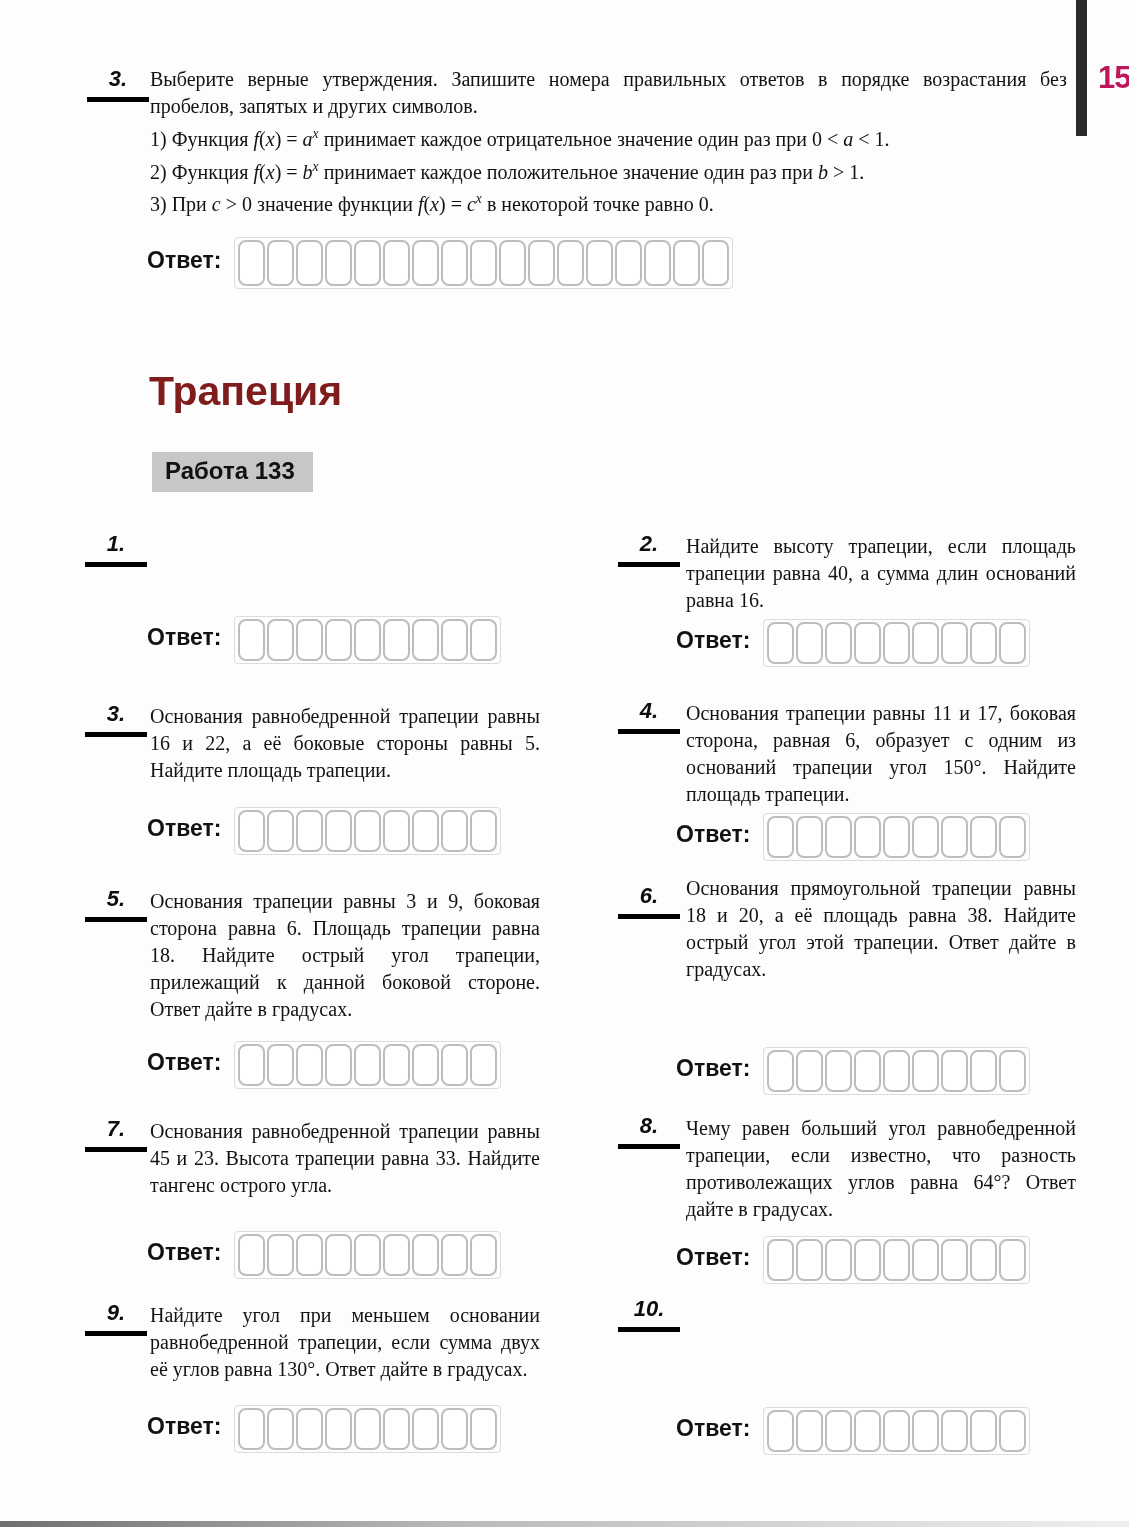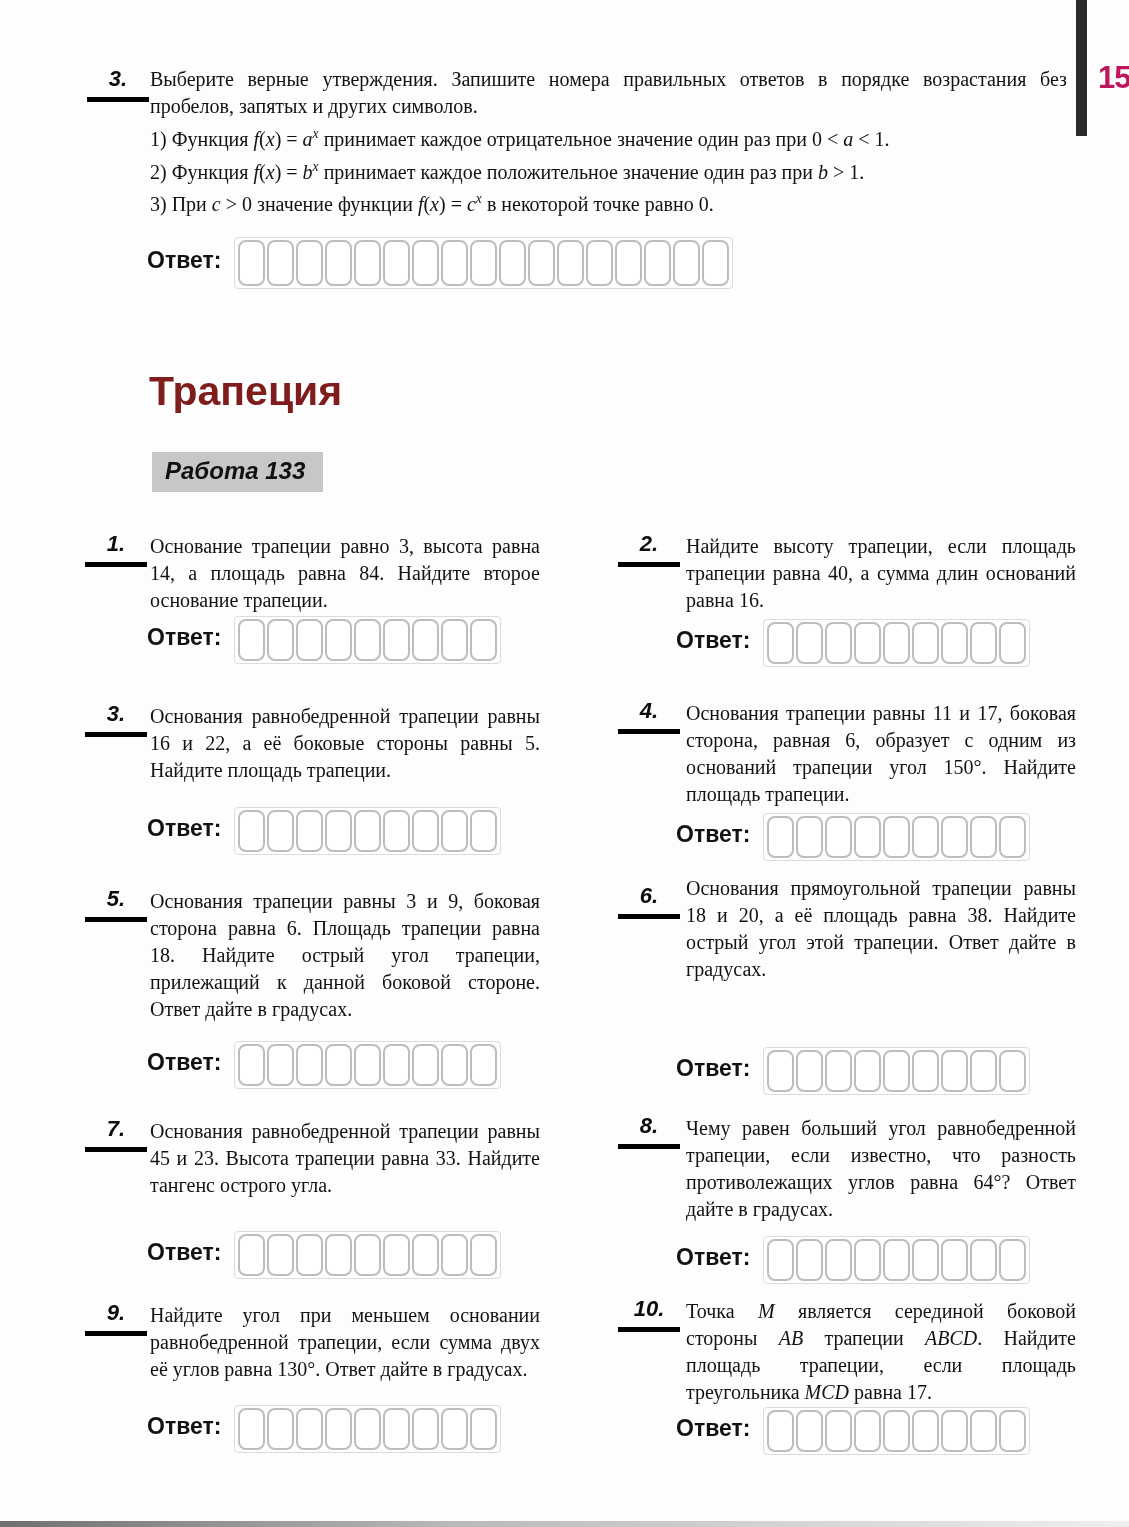--- a/index.html
+++ b/index.html
@@ -78,21 +78,20 @@
   }
   .work-badge {
     position: absolute;
     left: 152px; top: 452px;
     background: #c7c7c7;
     font-family: "Liberation Sans", sans-serif;
     font-weight: bold;
     font-size: 24px;
     padding: 5px 18px 7px 13px;
     color: #111;
-    font-style: italic;
   }
 
   
   .answer {
     position: absolute;
     display: flex;
     align-items: center;
   }
   .answer-label {
     font-family: "Liberation Sans", sans-serif;
@@ -187,21 +186,20 @@
         <div class="cell"></div>
         <div class="cell"></div>
         <div class="cell"></div>
       </div>
   </div>
 
   <h1 class="section-title">Трапеция</h1>
   <div class="work-badge">Работа 133</div>
 
   <div class="prob-num n1">1.</div>
-  <div class="prob-text t1"><span>Основание трапеции равно 3, высота равна 14, а площадь равна 84. Найдите второе основание трапеции.</span></div>
   <div class="answer a1">
     <span class="answer-label">Ответ:</span>
     <div class="cells">
         <div class="cell"></div>
         <div class="cell"></div>
         <div class="cell"></div>
         <div class="cell"></div>
         <div class="cell"></div>
         <div class="cell"></div>
         <div class="cell"></div>
@@ -340,21 +338,20 @@
         <div class="cell"></div>
         <div class="cell"></div>
         <div class="cell"></div>
         <div class="cell"></div>
         <div class="cell"></div>
         <div class="cell"></div>
       </div>
   </div>
 
   <div class="prob-num n10">10.</div>
-  <div class="prob-text t10"><span>Точка </span><span style="font-style: italic;">M</span><span> является серединой боковой стороны </span><span style="font-style: italic;">AB</span><span> трапеции </span><span style="font-style: italic;">ABCD</span><span>. Найдите площадь трапеции, если площадь треугольника </span><span style="font-style: italic;">MCD</span><span> равна 17.</span></div>
   <div class="answer a10">
     <span class="answer-label">Ответ:</span>
     <div class="cells">
         <div class="cell"></div>
         <div class="cell"></div>
         <div class="cell"></div>
         <div class="cell"></div>
         <div class="cell"></div>
         <div class="cell"></div>
         <div class="cell"></div>

